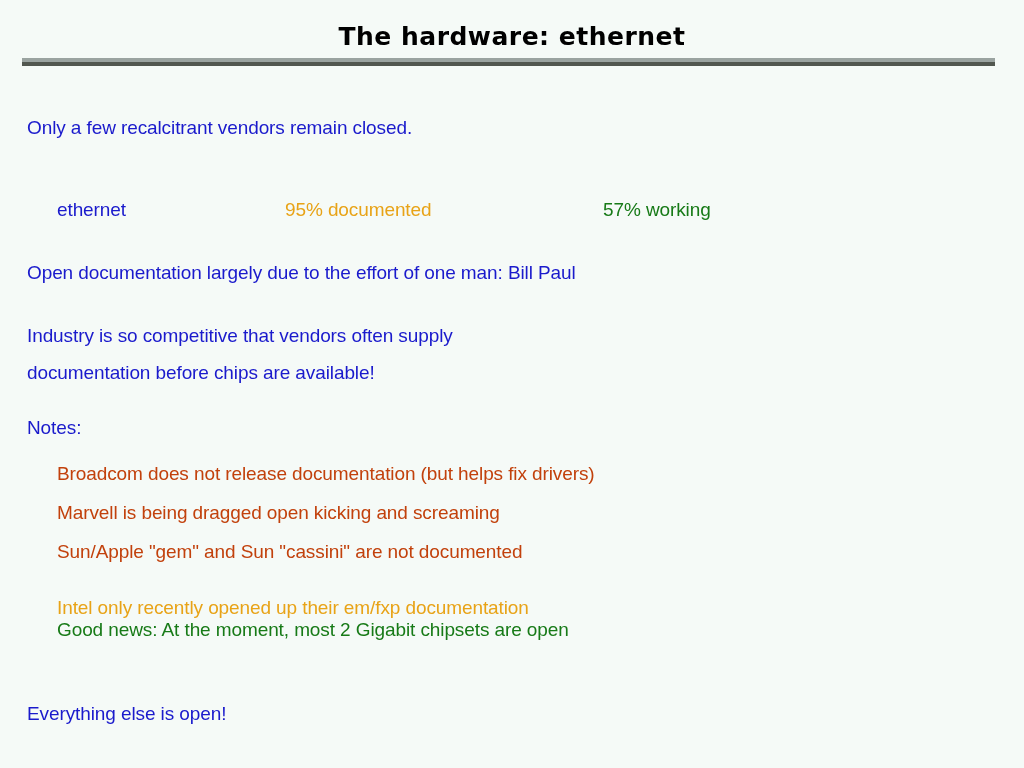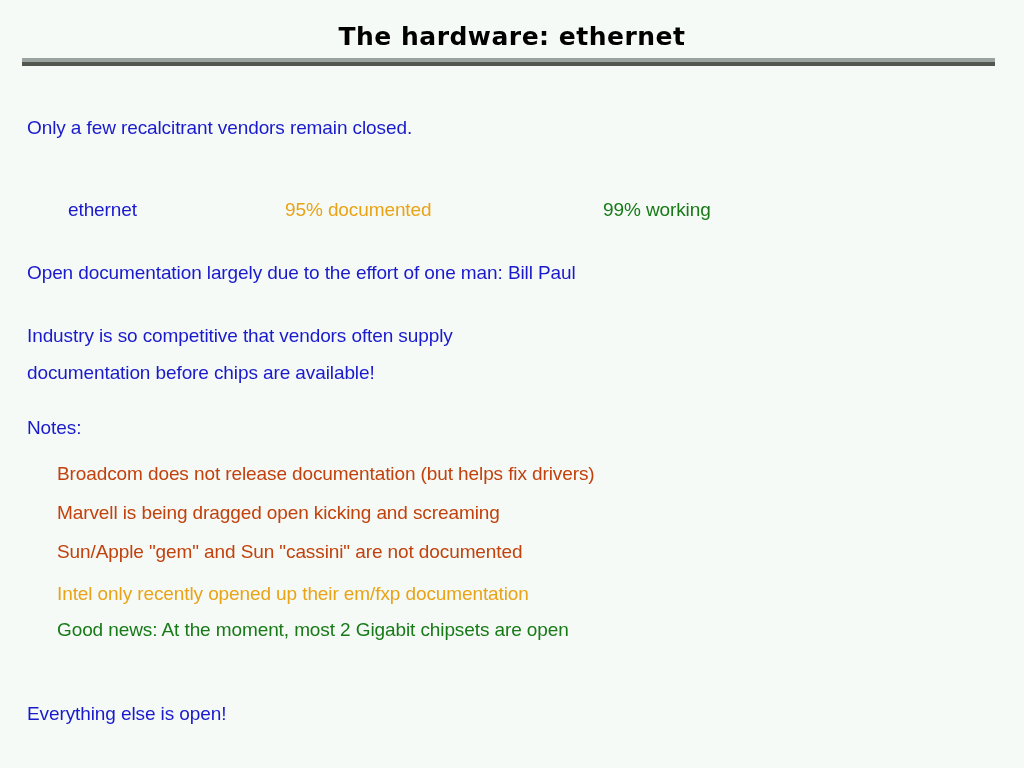--- a/index.html
+++ b/index.html
@@ -80,34 +80,34 @@
   }
 
   .c-blue   { color: #1a1acc; }
   .c-red    { color: #c2410c; }
   .c-orange { color: #e8a317; }
   .c-green  { color: #177a17; }
 
   .indent-0 { left: 27px; }
   .indent-1 { left: 57px; }
 
-  .col-a { left: 68px; }
+  .col-a { left: 57px; }
   .col-b { left: 285px; }
   .col-c { left: 603px; }
 
   .row-intro   { top: 108px; }
   .row-table   { top: 190px; }
   .row-open    { top: 253px; }
   .row-ind1    { top: 316px; }
   .row-ind2    { top: 353px; }
   .row-notes   { top: 408px; }
   .row-n1      { top: 454px; }
   .row-n2      { top: 493px; }
   .row-n3      { top: 532px; }
-  .row-n4      { top: 574px; }
+  .row-n4      { top: 588px; }
   .row-n5      { top: 610px; }
   .row-final   { top: 694px; }
 </style>
 </head>
 <body>
 
 <div class="slide">
 
   <div class="slide-title">The hardware: ethernet</div>
 
@@ -117,21 +117,21 @@
   </div>
 
   <div class="body-area">
 
     <div class="line c-blue indent-0 row-intro">Only a few recalcitrant vendors remain closed.</div>
 
     <div class="line c-blue col-a row-table">ethernet</div>
 
     <div class="line c-orange col-b row-table">95% documented</div>
 
-    <div class="line c-green col-c row-table">99% working</div>
+    <div class="line c-green col-c row-table">57% working</div>
 
     <div class="line c-blue indent-0 row-ind1">Industry is so competitive that vendors often supply</div>
 
     <div class="line c-blue indent-0 row-open">Open documentation largely due to the effort of one man: Bill Paul</div>
 
     <div class="line c-blue indent-0 row-ind2">documentation before chips are available!</div>
 
     <div class="line c-blue indent-0 row-notes">Notes:</div>
 
     <div class="line c-red indent-1 row-n1">Broadcom does not release documentation (but helps fix drivers)</div>

